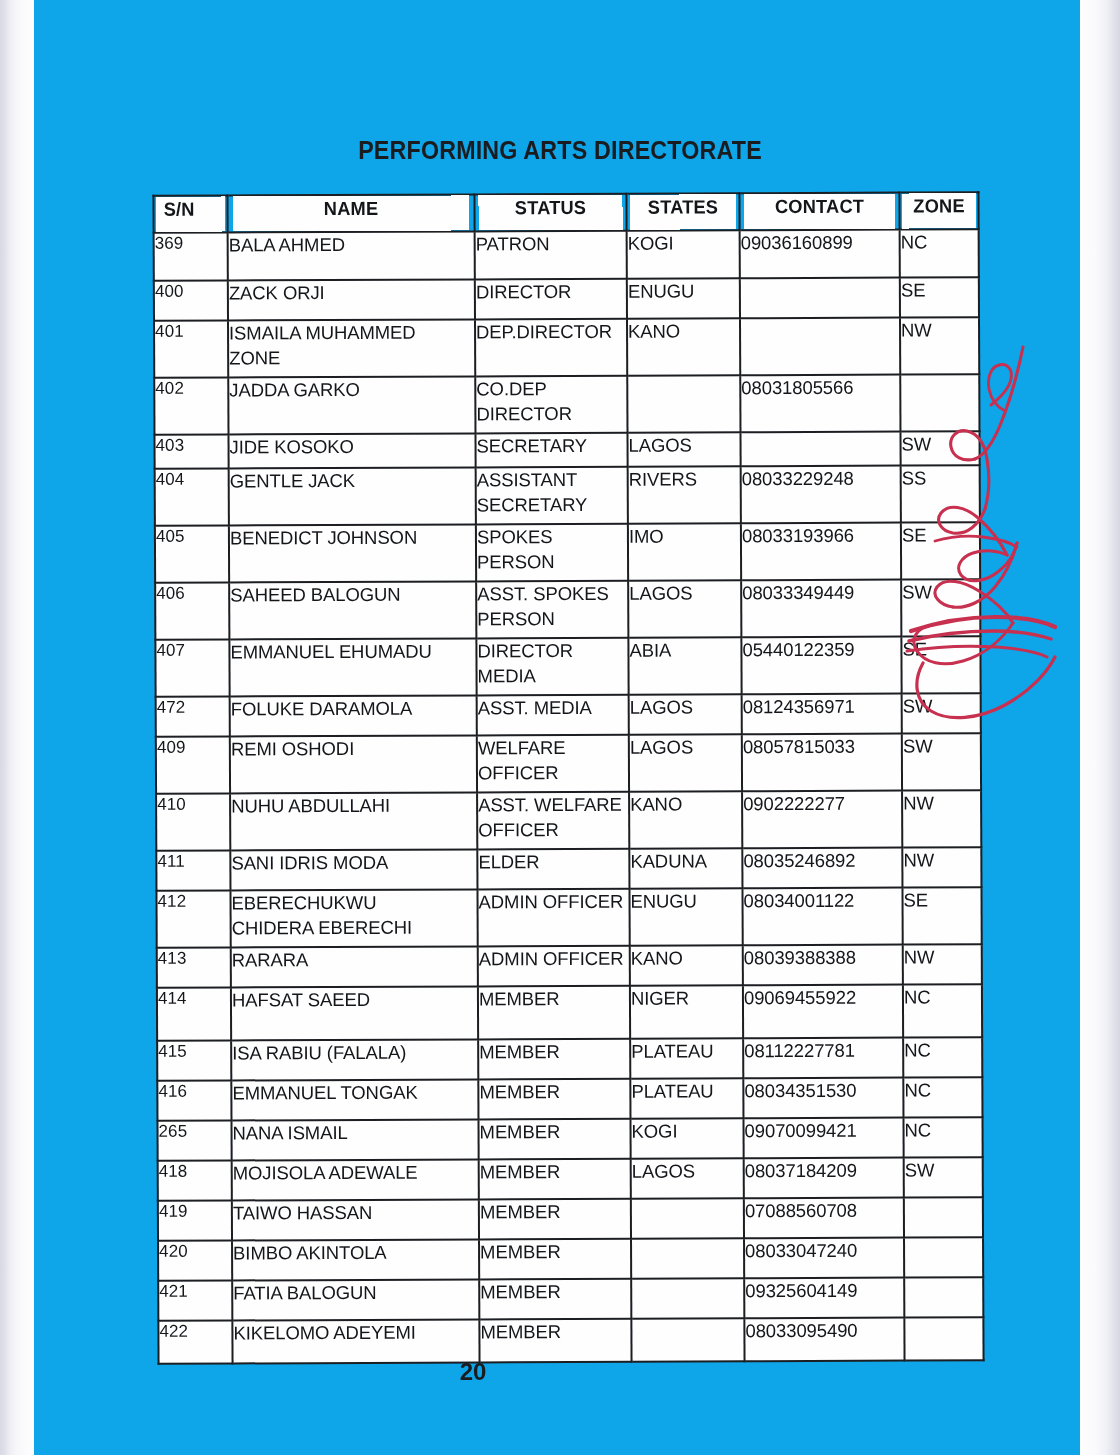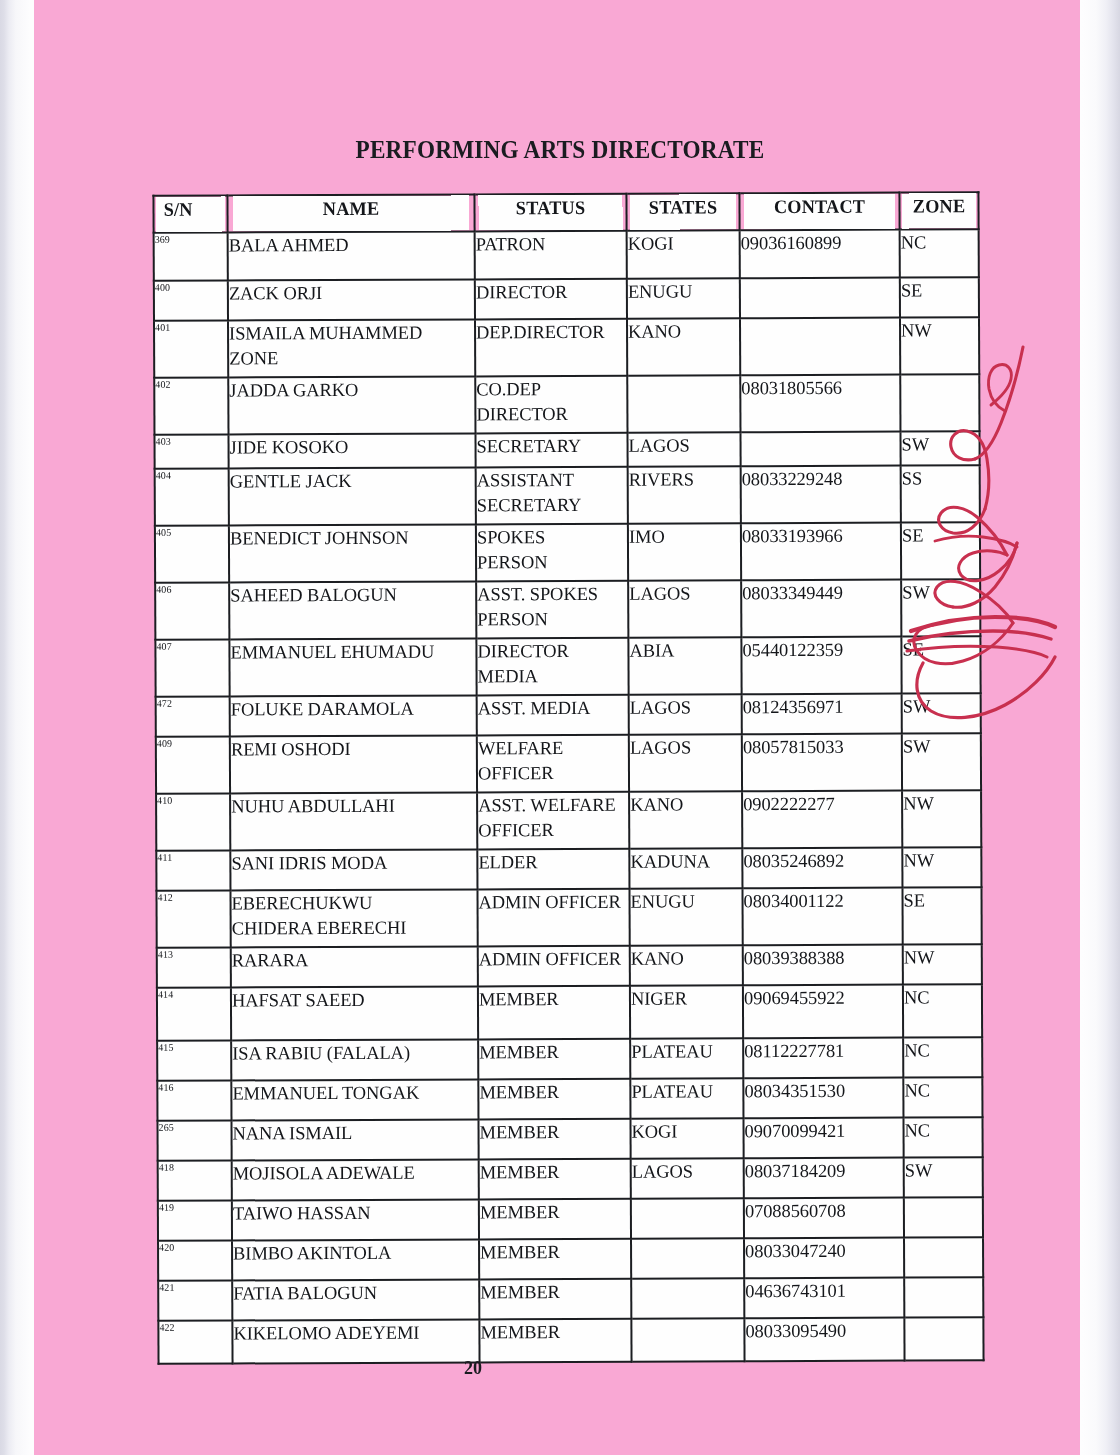--- a/index.html
+++ b/index.html
@@ -14,22 +14,21 @@
     position: relative;
     overflow: hidden;
     font-family: "Liberation Sans", sans-serif;
     color: #14161a;
   }
 
   
   .page {
     position: absolute;
     inset: 0;
-    background: #f9a8d4;
-    font-family: Liberation Serif, serif;
+    background: #0ea5e9;
   }
   .edge-shadow-left {
     position: absolute;
     top: 0; left: 0;
     width: 34px; height: 100%;
     background: linear-gradient(to right,
        #d9d9e4 0px, #dedee8 4px, #ececf3 9px,
        #f7f7fa 16px, #fdfdfe 30px);
   }
   .edge-shadow-right {
@@ -93,21 +92,21 @@
     padding: 2px 0 3px 0;
     transform: scaleX(0.96);
   }
   table.roster thead th.sn-head {
     text-align: left;
     padding-left: 8px;
   }
 
   
   td.sn {
-    font-size: 10px;
+    font-size: 17px;
     padding: 2px 0 0 8px;
     line-height: 1.18;
     letter-spacing: 0.1px;
   }
   td.name, td.status, td.states, td.contact, td.zone {
     font-size: 18.5px;
     line-height: 1.33;
     letter-spacing: -0.1px;
   }
   td.name   { padding: 12px 4px 4px 10px; }
@@ -130,21 +129,21 @@
   }
   .signature svg { display: block; overflow: visible; }
 
   
   .page-number {
     position: absolute;
     top: 1358px;
     left: 0;
     width: 946px;
     text-align: center;
-    font-size: 18px;
+    font-size: 24px;
     font-weight: bold;
     color: #1a1c20;
   }
 </style>
 </head>
 <body>
 
 <div class="page">
   <div class="edge-shadow-left"></div>
   <div class="edge-shadow-right"></div>
@@ -346,21 +345,21 @@
             <td class="status">MEMBER</td>
             <td class="states"></td>
             <td class="contact">08033047240</td>
             <td class="zone"></td>
           </tr>
           <tr style="height: 40px;">
             <td class="sn">421</td>
             <td class="name">FATIA  BALOGUN</td>
             <td class="status">MEMBER</td>
             <td class="states"></td>
-            <td class="contact">04636743101</td>
+            <td class="contact">09325604149</td>
             <td class="zone"></td>
           </tr>
           <tr style="height: 43px;">
             <td class="sn">422</td>
             <td class="name">KIKELOMO ADEYEMI</td>
             <td class="status">MEMBER</td>
             <td class="states"></td>
             <td class="contact">08033095490</td>
             <td class="zone"></td>
           </tr>

